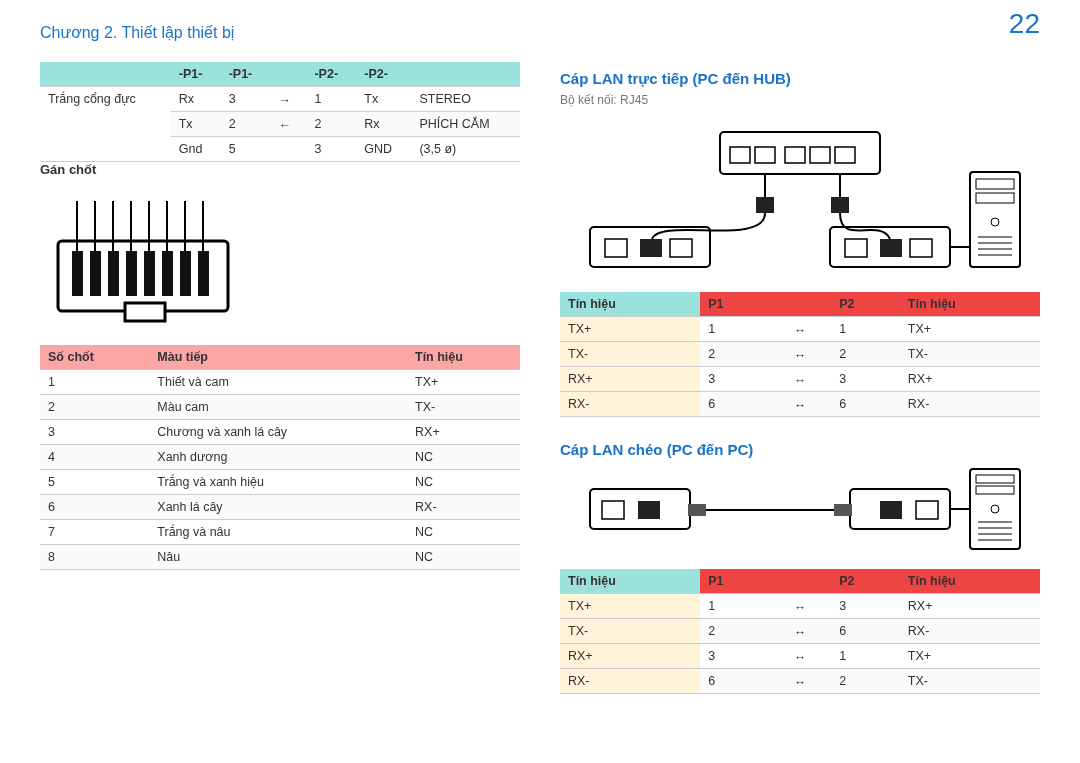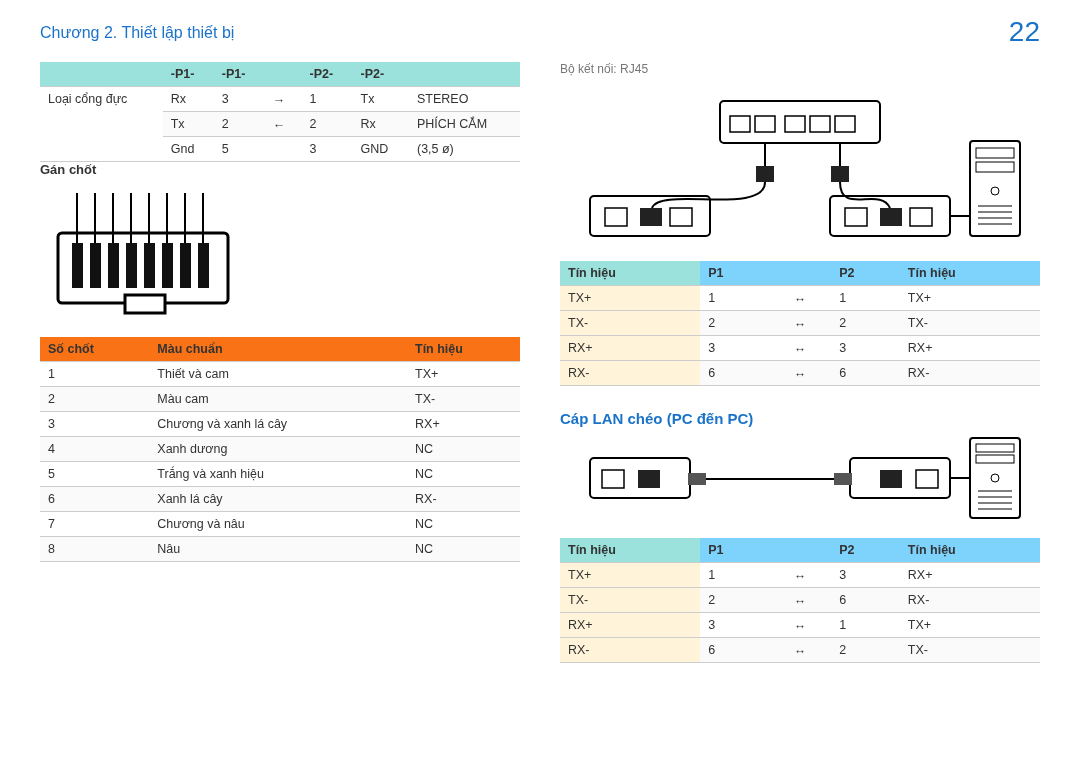--- a/index.html
+++ b/index.html
@@ -13,42 +13,42 @@
     background: #fff;
     position: relative;
   }
   .breadcrumb {
     color: #1a73c9;
     font-size: 16px;
     margin-bottom: 20px;
   }
   .page-number {
     position: absolute;
-    top: 16px; right: 40px;
+    top: 8px; right: 40px;
     font-size: 28px;
     color: #1a73c9;
     font-weight: 300;
   }
   .columns { display: flex; gap: 40px; }
   .col { flex: 1; }
   .sec-title { color: #1a73c9; font-size: 15px; font-weight: 600; margin: 8px 0 6px; }
-  .sub-title { font-weight: 600; margin-bottom: 16px; }
+  .sub-title { font-weight: 600; margin-bottom: 24px; }
   .sub-note { color: #777; font-size: 12px; margin-bottom: 20px; }
 
   table { width: 100%; border-collapse: collapse; font-size: 12.5px; }
   th, td { text-align: left; padding: 5px 8px; border-bottom: 1px solid #ccc; }
   thead th { background: #9be1dc; font-weight: 700; }
   tbody tr:nth-child(even) td { background: #fafafa; }
 
-  .sig-table thead th { background: #7dd3fc; }
+  .sig-table thead th { background: #ef4444; }
   .sig-table td:first-child, .sig-table th:first-child { background: #fff4d9; }
   .sig-table thead th:first-child { background: #9be1dc; }
   .sig-table tbody td:first-child { background: #fff4d9; }
 
-  .pin-table th { background: #f97316; }
+  .pin-table th { background: #fca5a5; }
 
   
   .rj45 {
     margin: 8px 0 14px 0;
   }
   .rj45 svg { display:block; }
 
   
   .diagram { margin: 6px 0 12px; text-align:center; }
   .diagram svg { max-width: 100%; }
@@ -72,21 +72,21 @@
             <th>-P1-</th>
             <th>-P1-</th>
             <th></th>
             <th>-P2-</th>
             <th>-P2-</th>
             <th></th>
           </tr>
       </thead>
       <tbody id="t1-body">
           <tr>
-            <td rowspan="3" style="vertical-align: top;">Loại cổng đực</td>
+            <td rowspan="3" style="vertical-align: top;">Trắng cổng đực</td>
             <td>Rx</td>
             <td>3</td>
             <td>→</td>
             <td>1</td>
             <td>Tx</td>
             <td>STEREO</td>
           </tr>
           <tr>
             <td>Tx</td>
             <td>2</td>
@@ -137,21 +137,21 @@
             <line x1="163" y1="0" x2="163" y2="50" stroke="#000" stroke-width="2"></line>
             <rect x="158" y="50" width="11" height="45" fill="#111"></rect>
           </g>
       </svg>
     </div>
 
     <table class="pin-table">
       <thead>
           <tr id="pin-headers">
             <th>Số chốt</th>
-            <th>Màu chuẩn</th>
+            <th>Màu tiếp</th>
             <th>Tín hiệu</th>
           </tr>
         </thead>
       <tbody id="pin-body">
           <tr>
             <td>1</td>
             <td>Thiết và cam</td>
             <td>TX+</td>
           </tr>
           <tr>
@@ -174,34 +174,35 @@
             <td>Trắng và xanh hiệu</td>
             <td>NC</td>
           </tr>
           <tr>
             <td>6</td>
             <td>Xanh lá cây</td>
             <td>RX-</td>
           </tr>
           <tr>
             <td>7</td>
-            <td>Chương và nâu</td>
+            <td>Trắng và nâu</td>
             <td>NC</td>
           </tr>
           <tr>
             <td>8</td>
             <td>Nâu</td>
             <td>NC</td>
           </tr>
         </tbody>
     </table>
   </div>
 
   <div class="col">
 
+    <div class="sec-title">Cáp LAN trực tiếp (PC đến HUB)</div>
     <div class="sub-note">Bộ kết nối: RJ45</div>
 
     <div class="diagram">
       <svg width="460" height="150" viewBox="0 0 460 150">
 
         <rect x="150" y="5" width="160" height="42" rx="4" fill="#fff" stroke="#000" stroke-width="2"></rect>
         <g stroke="#000" stroke-width="1.5" fill="#fff">
           <rect x="160" y="20" width="20" height="16"></rect>
             <rect x="185" y="20" width="20" height="16"></rect>
           <rect x="215" y="20" width="20" height="16"></rect>

